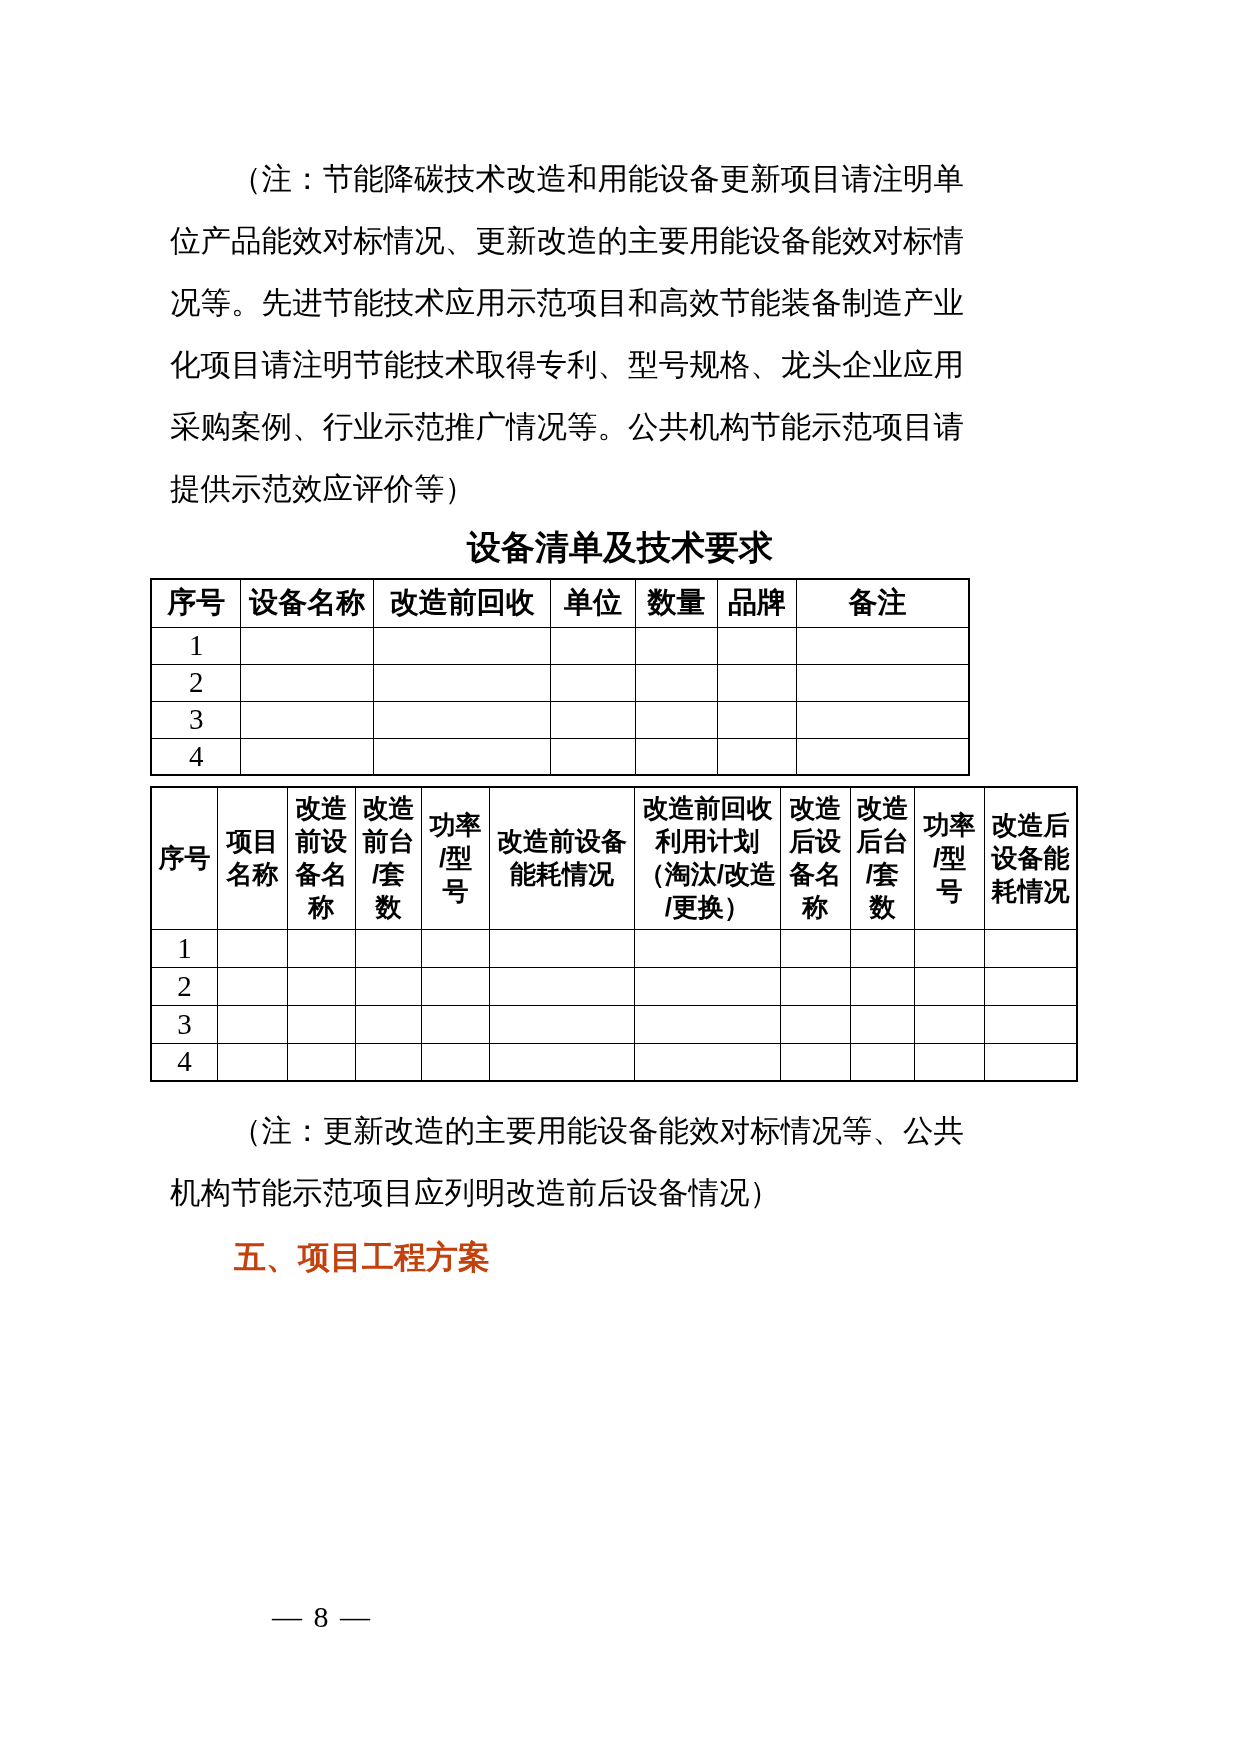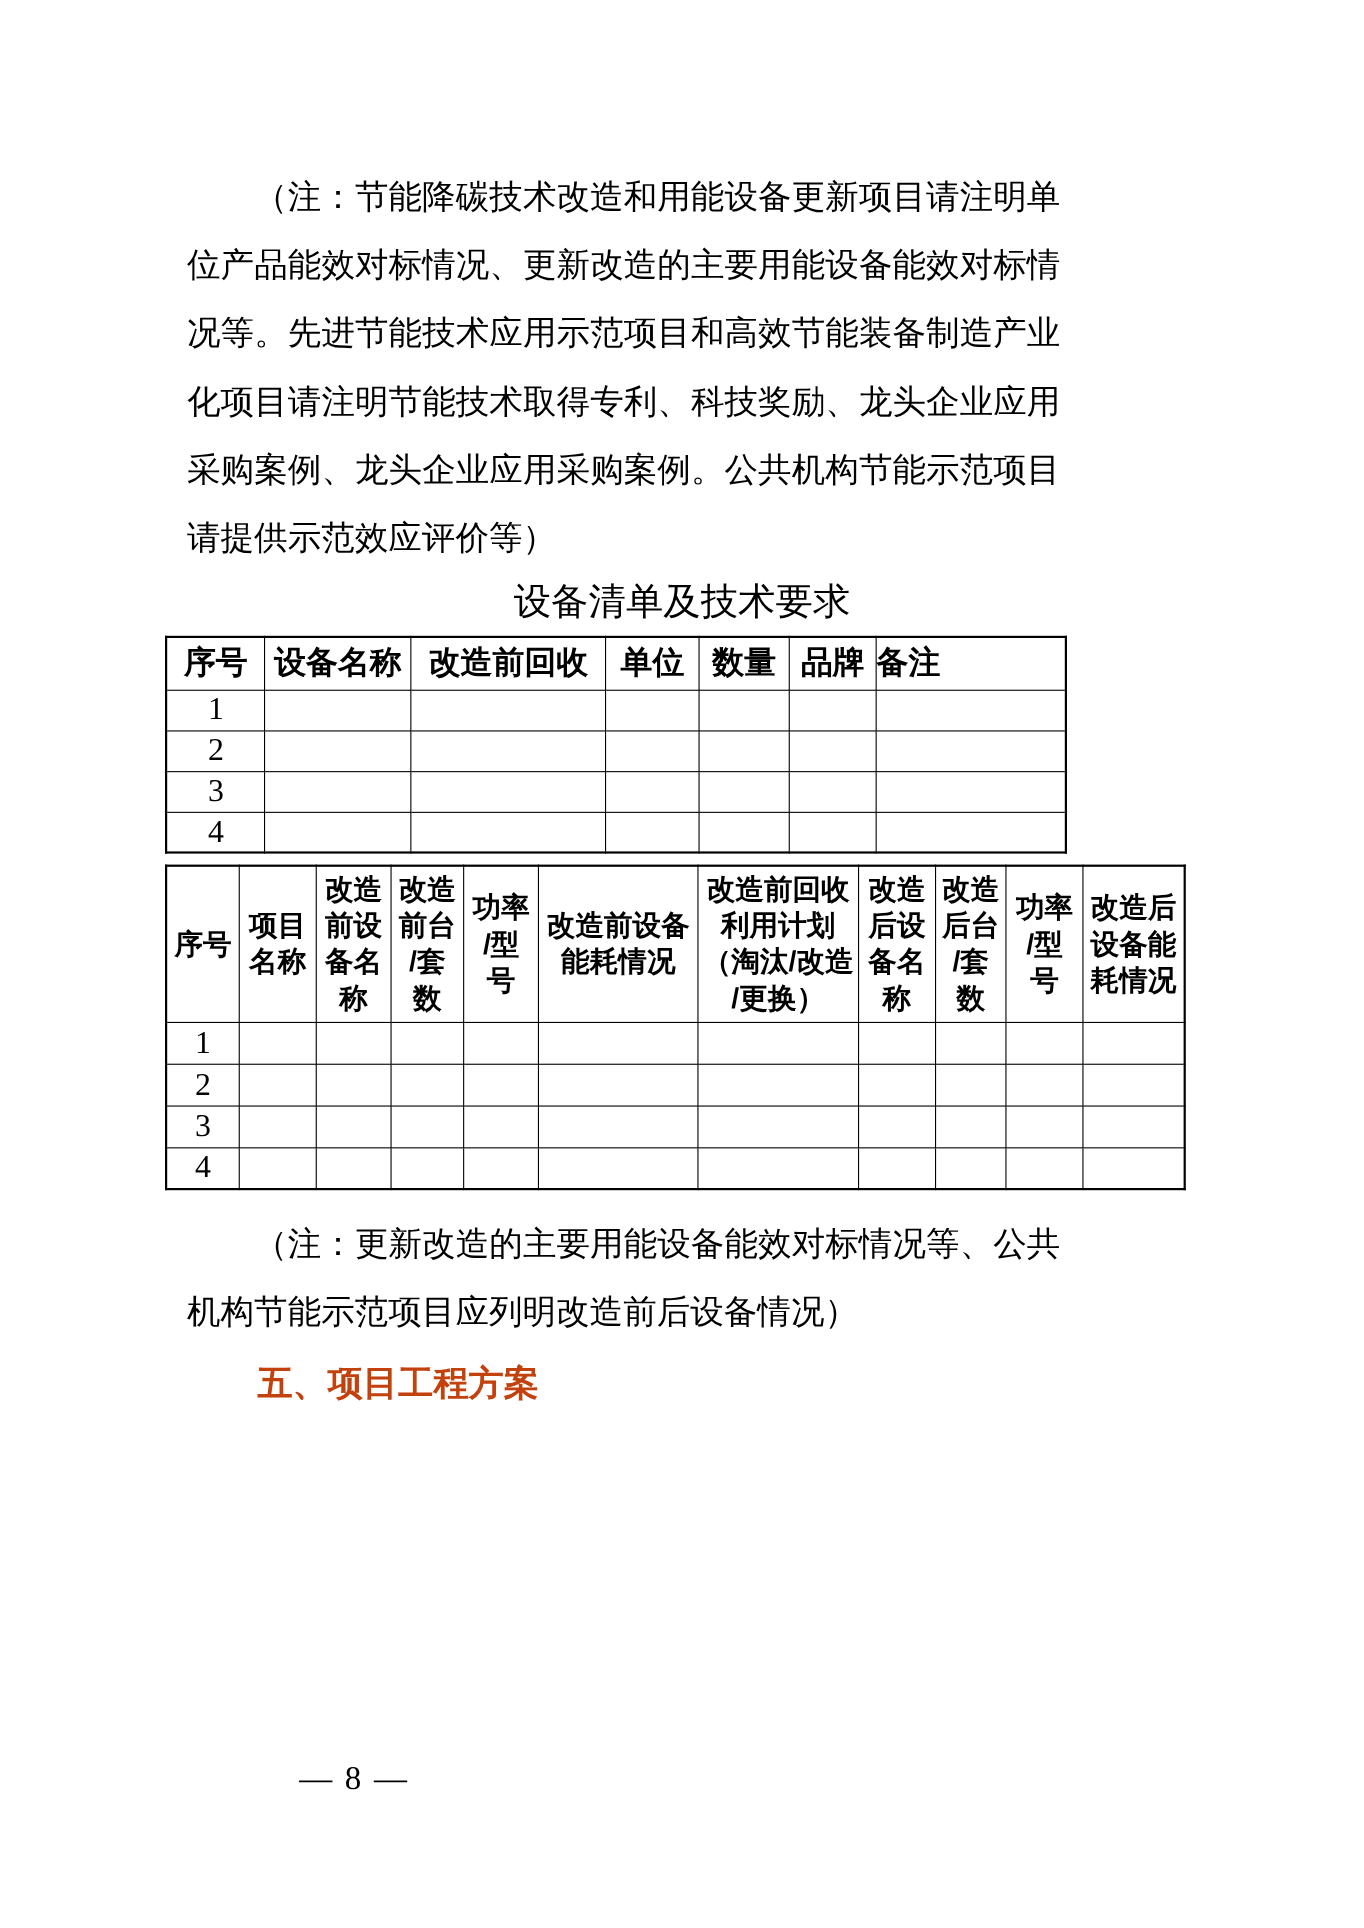--- a/index.html
+++ b/index.html
@@ -26,21 +26,21 @@
     text-indent: 2em;
     color: #000;
   }
 
   
   .table-title {
     width: 940px;
     text-align: center;
     font-family: "Liberation Sans", "DejaVu Sans", sans-serif;
     font-size: 34px;
-    font-weight: normal;
+    font-weight: bold;
     line-height: 46px;
     color: #000;
   }
   .title-1 { margin-top: 4px; }
   .title-2 { margin-top: 18px; }
 
   table {
     border-collapse: collapse;
     table-layout: fixed;
     border: 2px solid #000;
@@ -51,21 +51,21 @@
   
   .t1 { width: 820px; margin-top: 8px; }
   .t1 thead tr { height: 48px; }
   .t1 tbody tr { height: 37px; }
   .t1 th {
     font-family: "Liberation Sans", "DejaVu Sans", sans-serif;
     font-size: 29px;
     font-weight: bold;
     text-align: center;
   }
-  .t1 th.align-right { text-align: left; padding-right: 10px; }
+  .t1 th.align-right { text-align: center; padding-right: 10px; }
   .t1 td.num, .t2 td.num {
     text-align: center;
     font-family: "Liberation Serif", "DejaVu Serif", serif;
     font-size: 29px;
   }
 
   
   .t2 { width: 928px; margin-top: 10px; }
   .t2 thead tr { height: 142px; }
   .t2 tbody tr { height: 38px; }
@@ -102,21 +102,21 @@
     color: #000;
     letter-spacing: 2px;
   }
 </style>
 </head>
 <body>
 
 <div class="page">
   <div class="content">
 
-    <p class="body-text">（注：节能降碳技术改造和用能设备更新项目请注明单位产品能效对标情况、更新改造的主要用能设备能效对标情况等。先进节能技术应用示范项目和高效节能装备制造产业化项目请注明节能技术取得专利、科技奖励、龙头企业应用采购案例、龙头企业应用采购案例。公共机构节能示范项目请提供示范效应评价等）</p>
+    <p class="body-text">（注：节能降碳技术改造和用能设备更新项目请注明单位产品能效对标情况、更新改造的主要用能设备能效对标情况等。先进节能技术应用示范项目和高效节能装备制造产业化项目请注明节能技术取得专利、型号规格、龙头企业应用采购案例、行业示范推广情况等。公共机构节能示范项目请提供示范效应评价等）</p>
 
     <h2 class="table-title title-1">设备清单及技术要求</h2>
 
     <table class="t1">
       <colgroup>
         <col style="width:11%">
           <col style="width:16.2%">
           <col style="width:21.7%">
         <col style="width:10.3%">
           <col style="width:10.1%">

